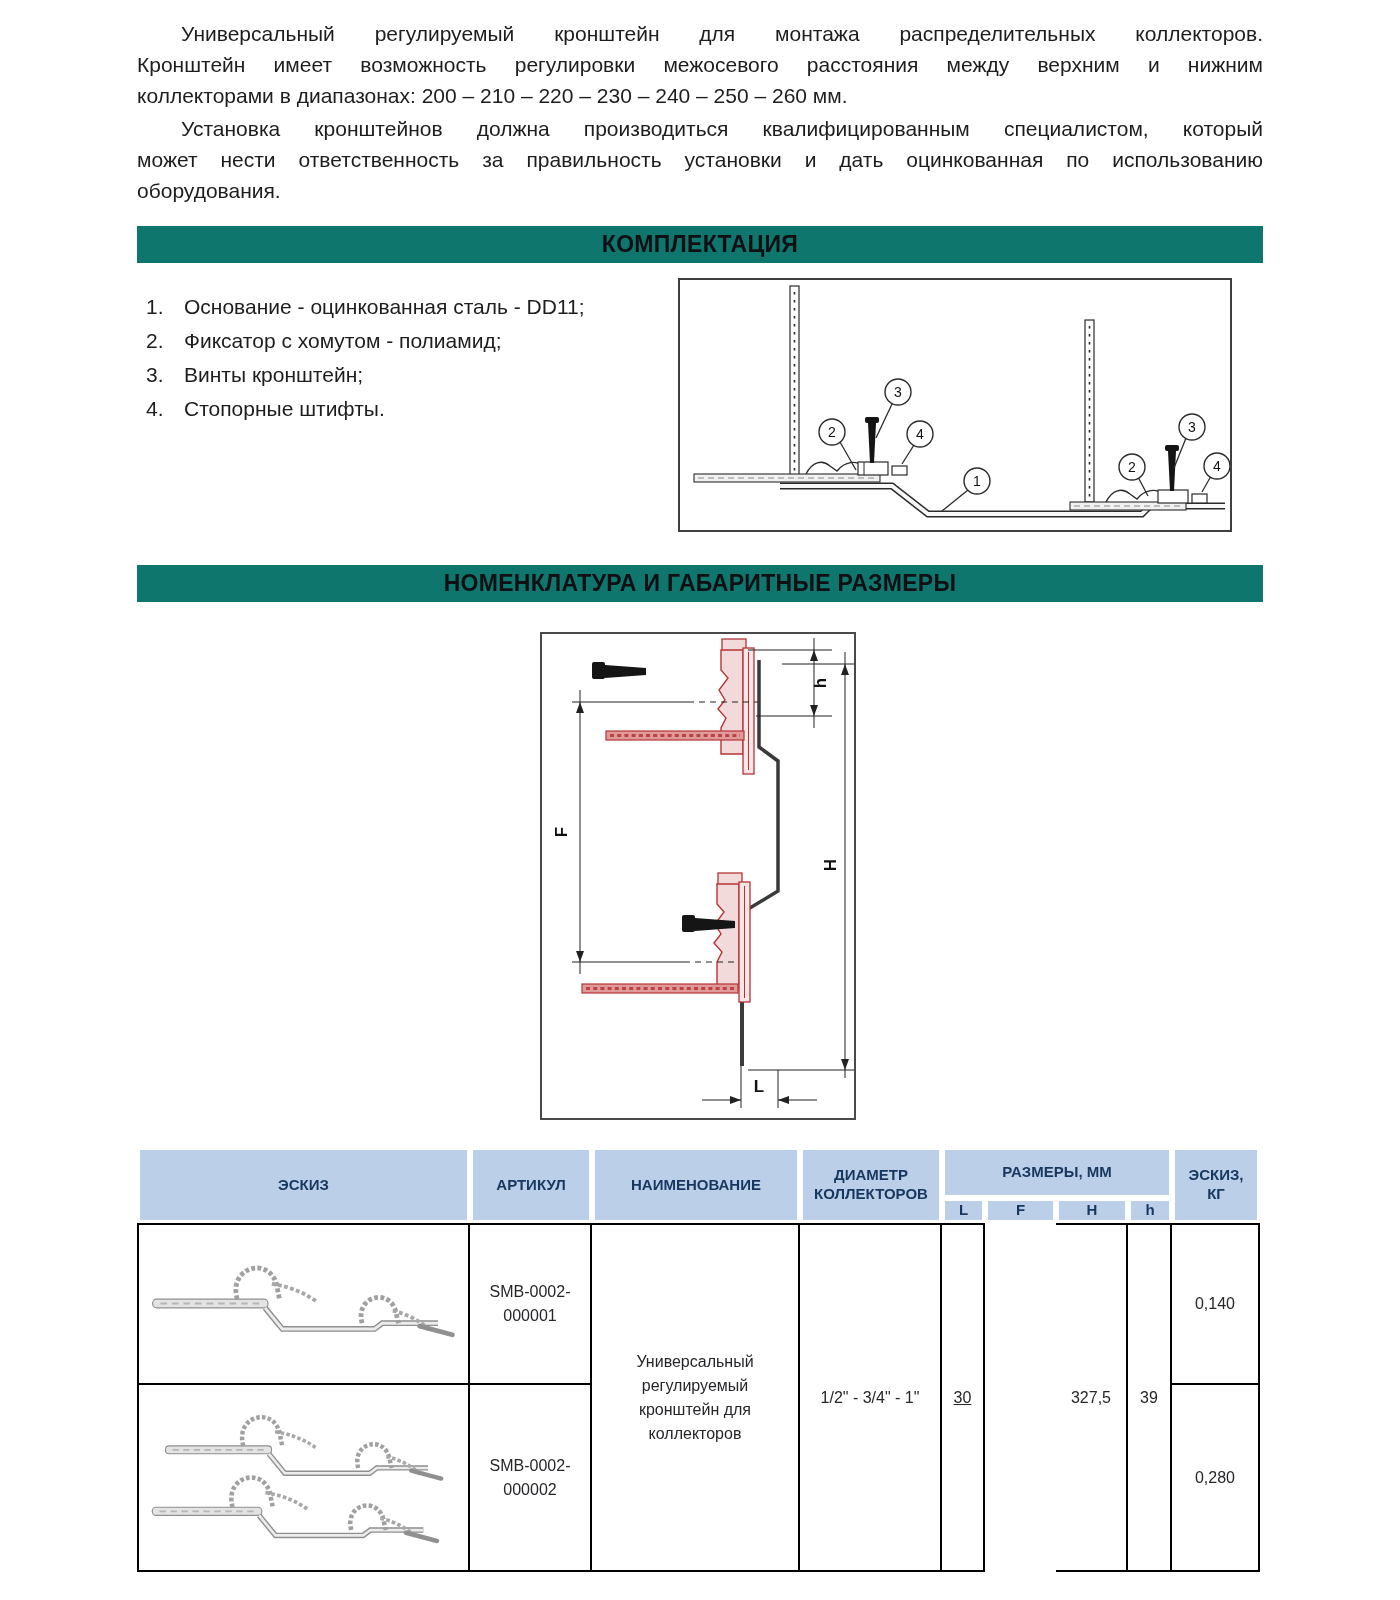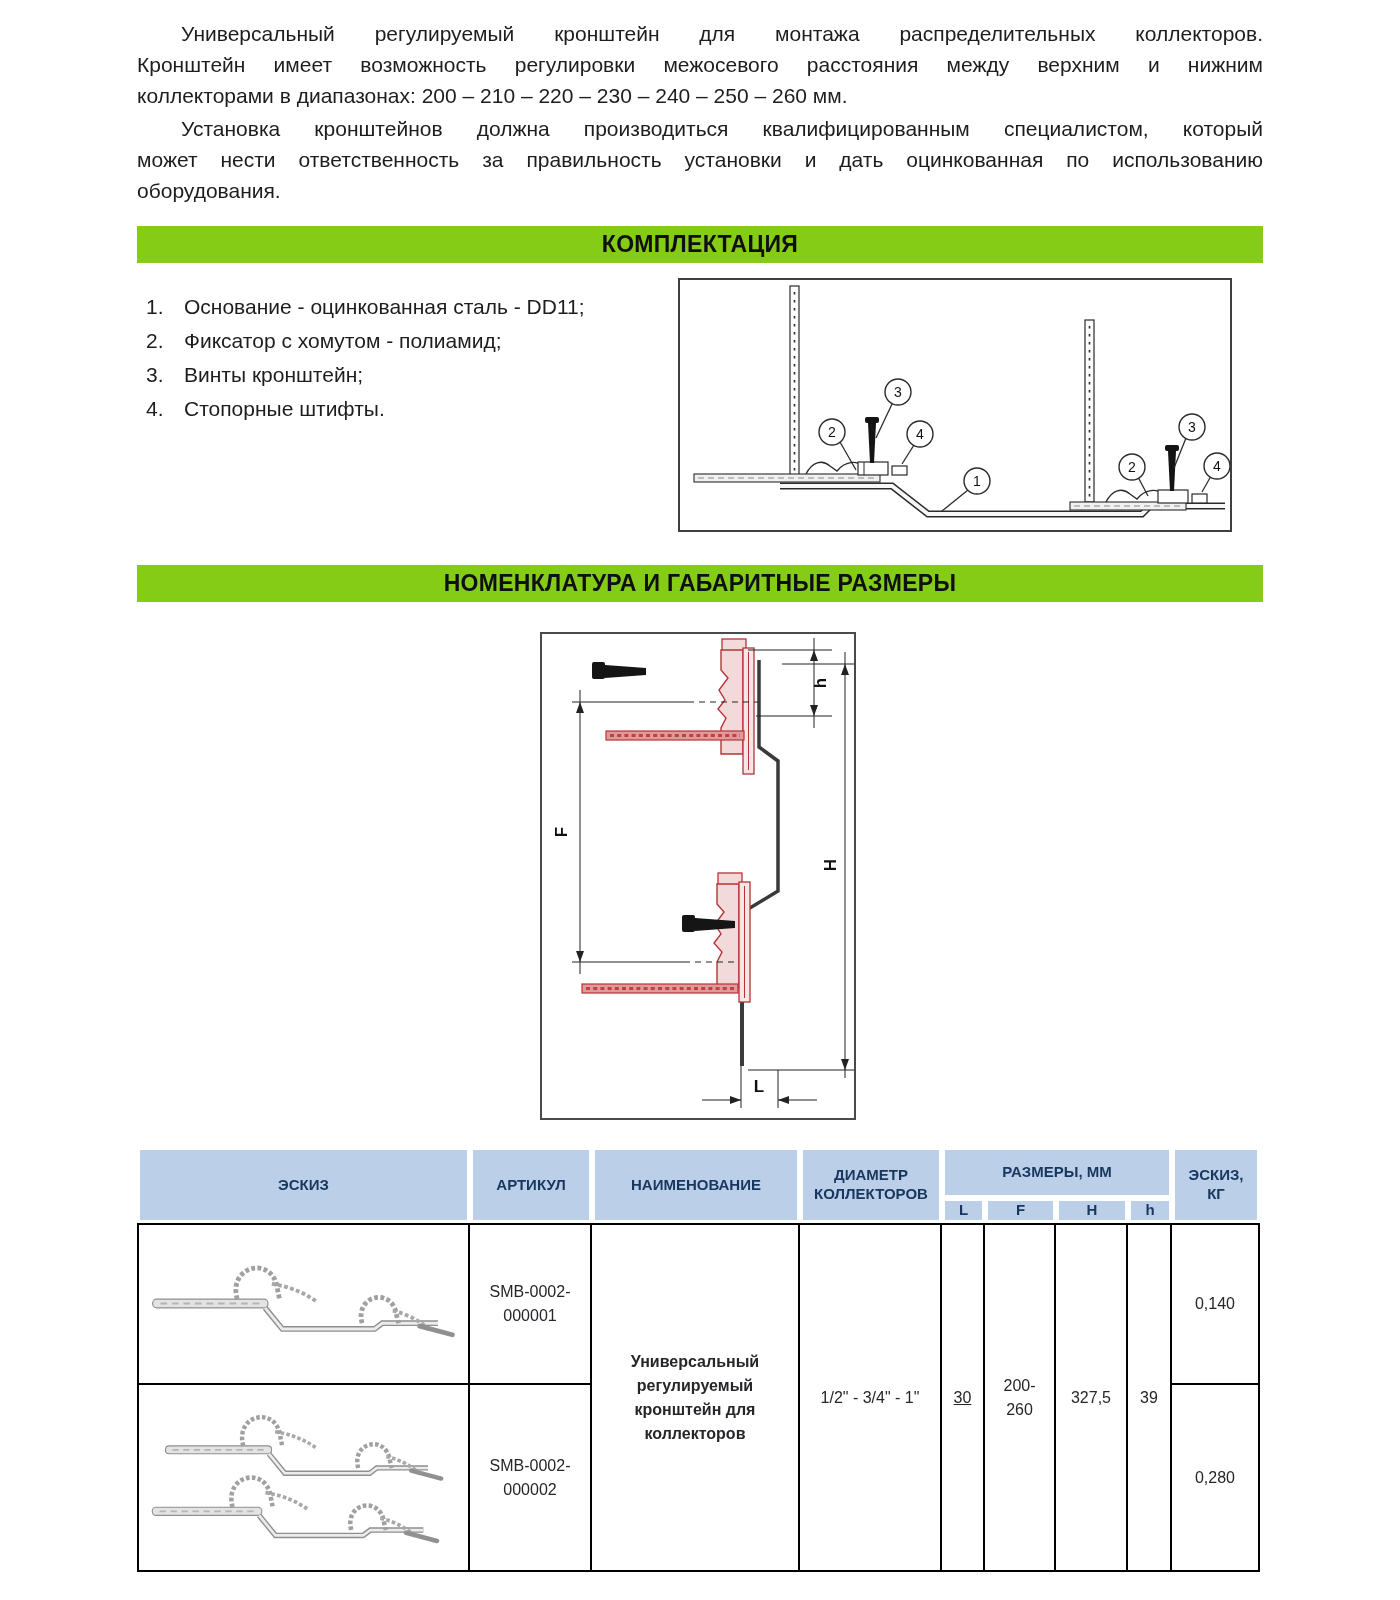--- a/index.html
+++ b/index.html
@@ -5,40 +5,40 @@
   html,body{margin:0;padding:0;background:#fff;}
   .page{position:relative;width:1400px;height:1600px;background:#ffffff;
         font-family:"Liberation Sans",sans-serif;color:#1d1d1f;overflow:hidden;}
   .abs{position:absolute;}
   
   .para{width:1126px;font-size:21px;line-height:31px;}
   .pline{text-align:justify;text-align-last:justify;}
   .pline.first{text-indent:44px;}
   .pline.last{text-align-last:left;}
   
-  .band{width:1126px;height:37px;background:#84cc16;display:flex;align-items:center;
+  .band{width:1126px;height:37px;background:#0f766e;display:flex;align-items:center;
         justify-content:center;font-weight:bold;font-size:23px;color:#101014;letter-spacing:.3px;}
   
   .eqlist{font-size:21px;line-height:34px;}
   .eqlist .li{display:flex;}
   .eqlist .num{width:38px;}
   
   .figbox{background:#fff;border:2px solid #3f3f3f;box-sizing:border-box;}
   
   .grid{display:grid;grid-template-columns:333px 122px 208px 142px 43px 71px 72px 44px 88px;
         grid-template-rows:51px 25px 162px 187px;}
   .hc{background:#bccfe9;border:3px solid #ffffff;color:#17375e;font-weight:bold;font-size:15px;
       display:flex;align-items:center;justify-content:center;text-align:center;line-height:1.25;
       padding:0 4px;box-sizing:border-box;}
   .bc{background:#fff;border-right:2px solid #000;border-bottom:2px solid #000;display:flex;
       align-items:center;justify-content:center;text-align:center;font-size:16px;line-height:1.5;
       padding:2px 6px;box-sizing:border-box;color:#26262a;}
   .bl{border-left:2px solid #000;}
   .bt{border-top:2px solid #000;}
-  .namecell{padding:16px 30px;font-weight:bold;}
+  .namecell{padding:16px 30px;}
   svg text{font-family:"Liberation Sans",sans-serif;}
 </style>
 </head>
 <body>
 
 <div class="page">
 
   <div class="abs para" style="left:137px;top:18px;">
     <div class="pline first">Универсальный регулируемый кронштейн для монтажа распределительных коллекторов.</div>
     <div class="pline">Кронштейн имеет возможность регулировки межосевого расстояния между верхним и нижним</div>
@@ -238,21 +238,20 @@
             <line x1="286" y1="90" x2="320" y2="99" stroke="#909090" stroke-width="5" stroke-linecap="round"></line>
           </g>
         </defs>
         <use href="#bkt" transform="translate(0,8)"></use>
       </svg>
     </div>
     <div class="bc bt" style="grid-area:3/2/4/3;">SMB-0002-000001</div>
     <div class="bc bt namecell" style="grid-area:3/3/5/4;">Универсальный регулируемый кронштейн для коллекторов</div>
     <div class="bc bt" style="grid-area:3/4/5/5;">1/2" - 3/4" - 1"</div>
     <div class="bc bt" style="grid-area:3/5/5/6;text-decoration:underline;">30</div>
-    <div class="bc bt" style="grid-area:3/6/5/7;">200-260</div>
     <div class="bc bt" style="grid-area:3/7/5/8;">327,5</div>
     <div class="bc bt" style="grid-area:3/8/5/9;">39</div>
     <div class="bc bt" style="grid-area:3/9/4/10;">0,140</div>
 
     <div class="bc bl" style="grid-area:4/1/5/2;">
       <svg width="320" height="178" viewBox="0 0 330 185">
         <use href="#bkt" transform="translate(14,2) scale(0.92)"></use>
         <use href="#bkt" transform="translate(0,64) scale(0.95)"></use>
       </svg>
     </div>

